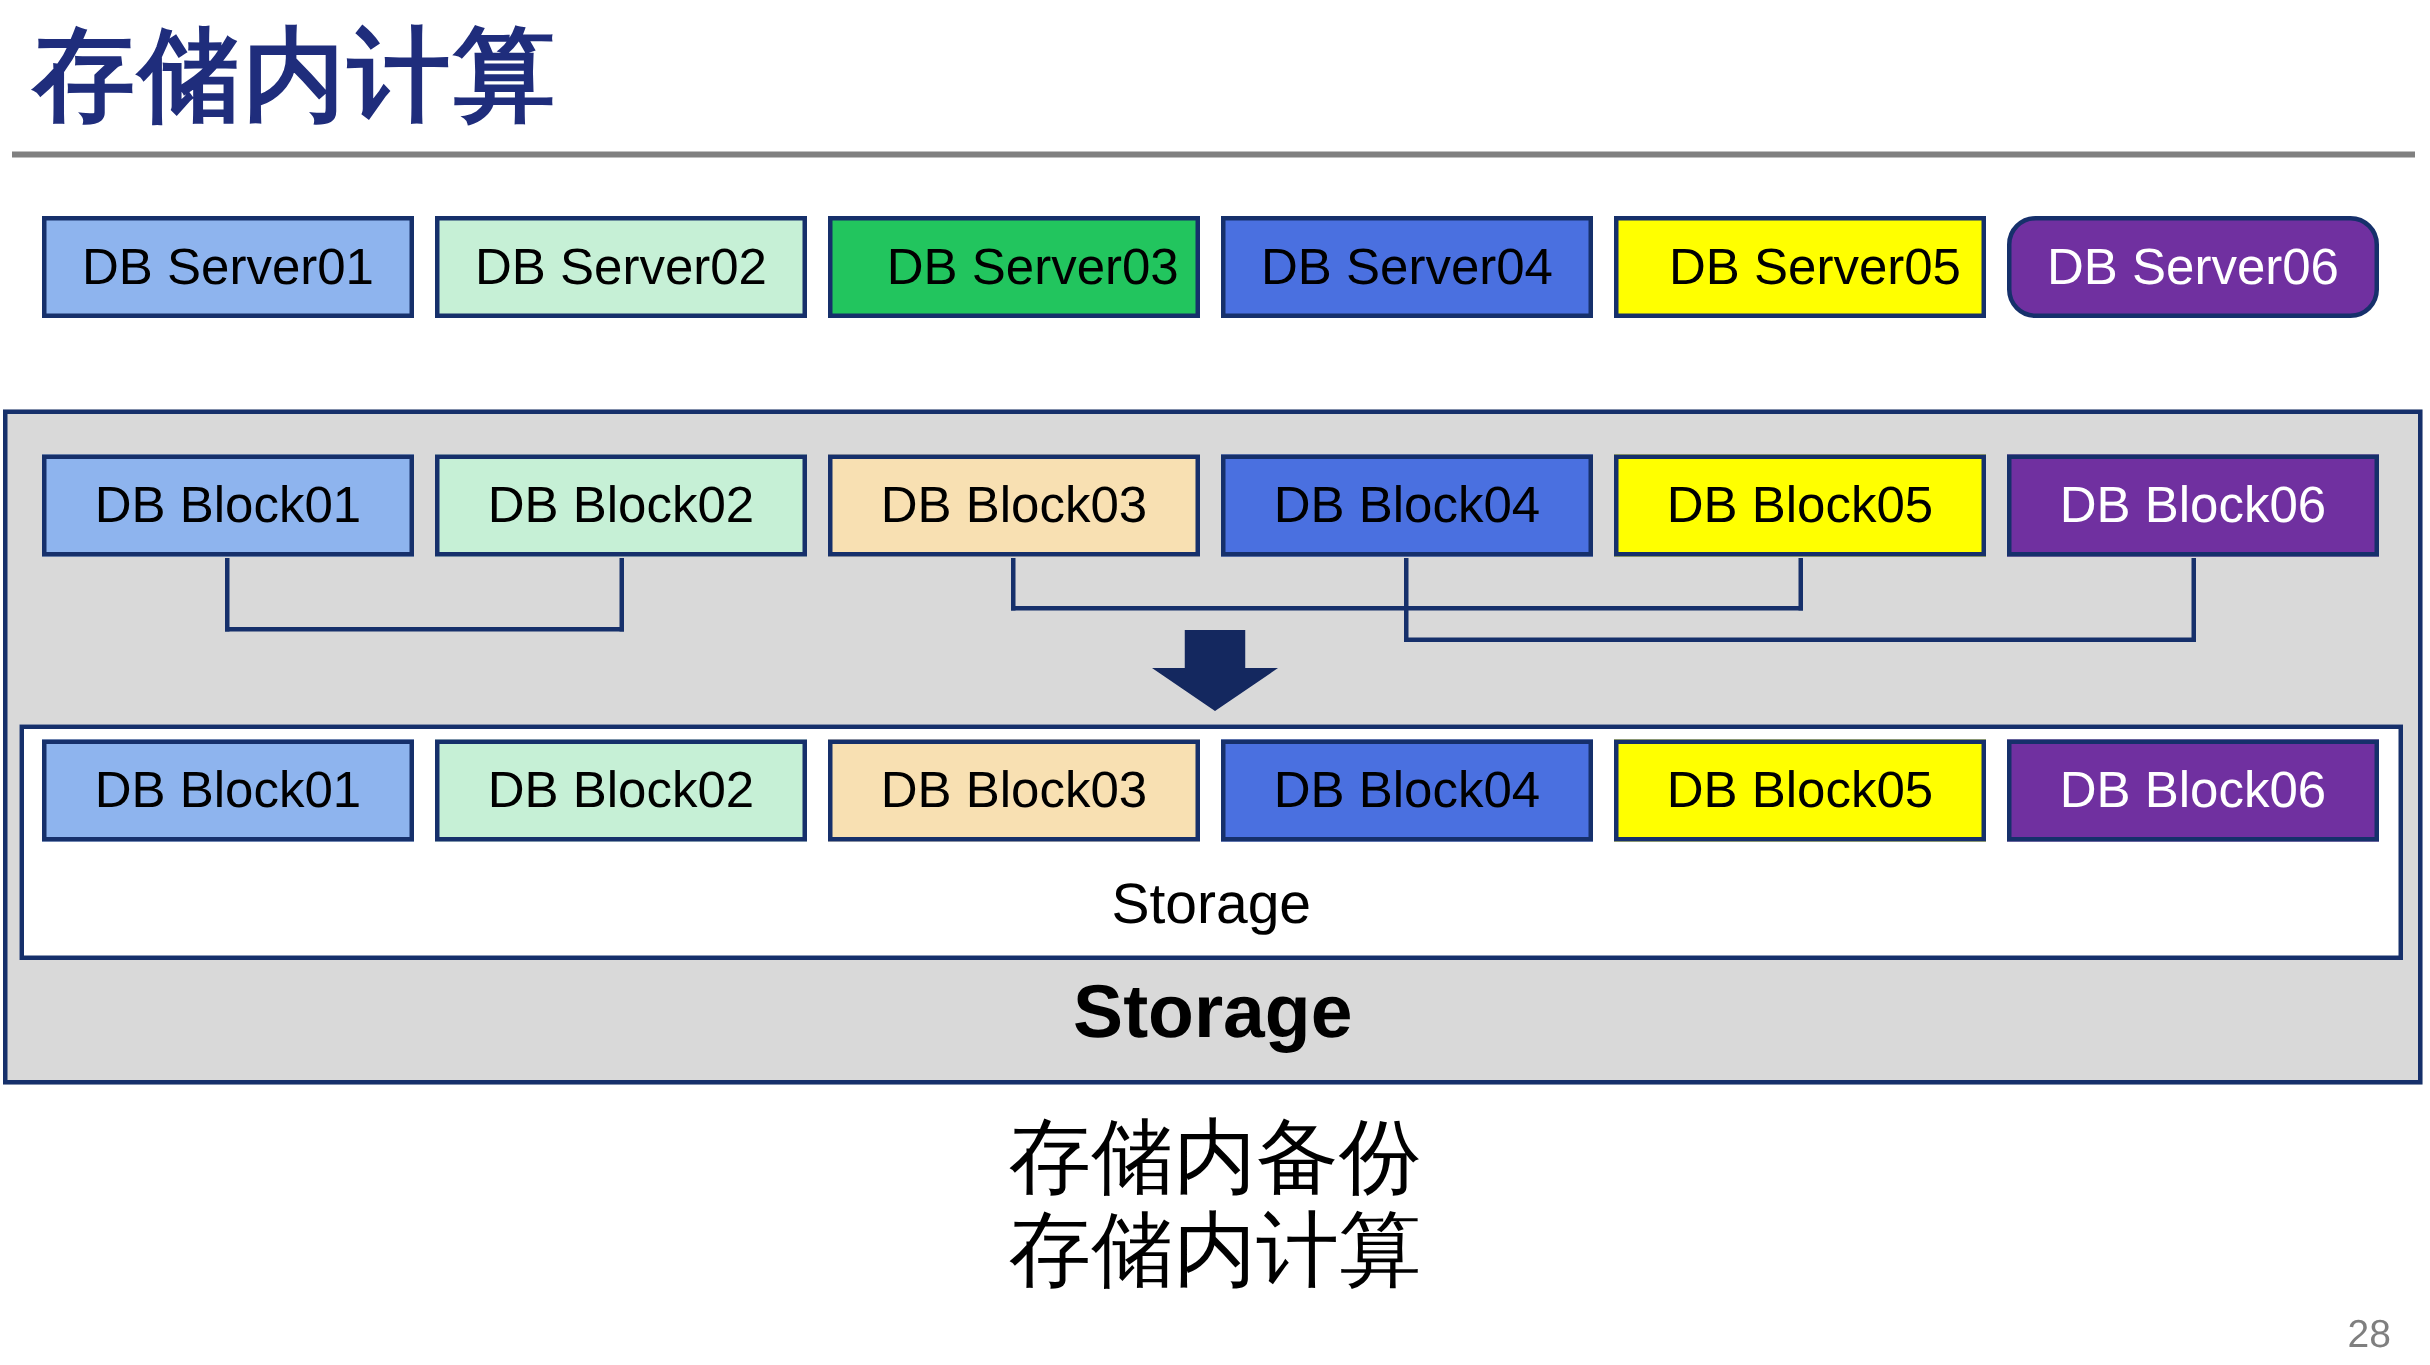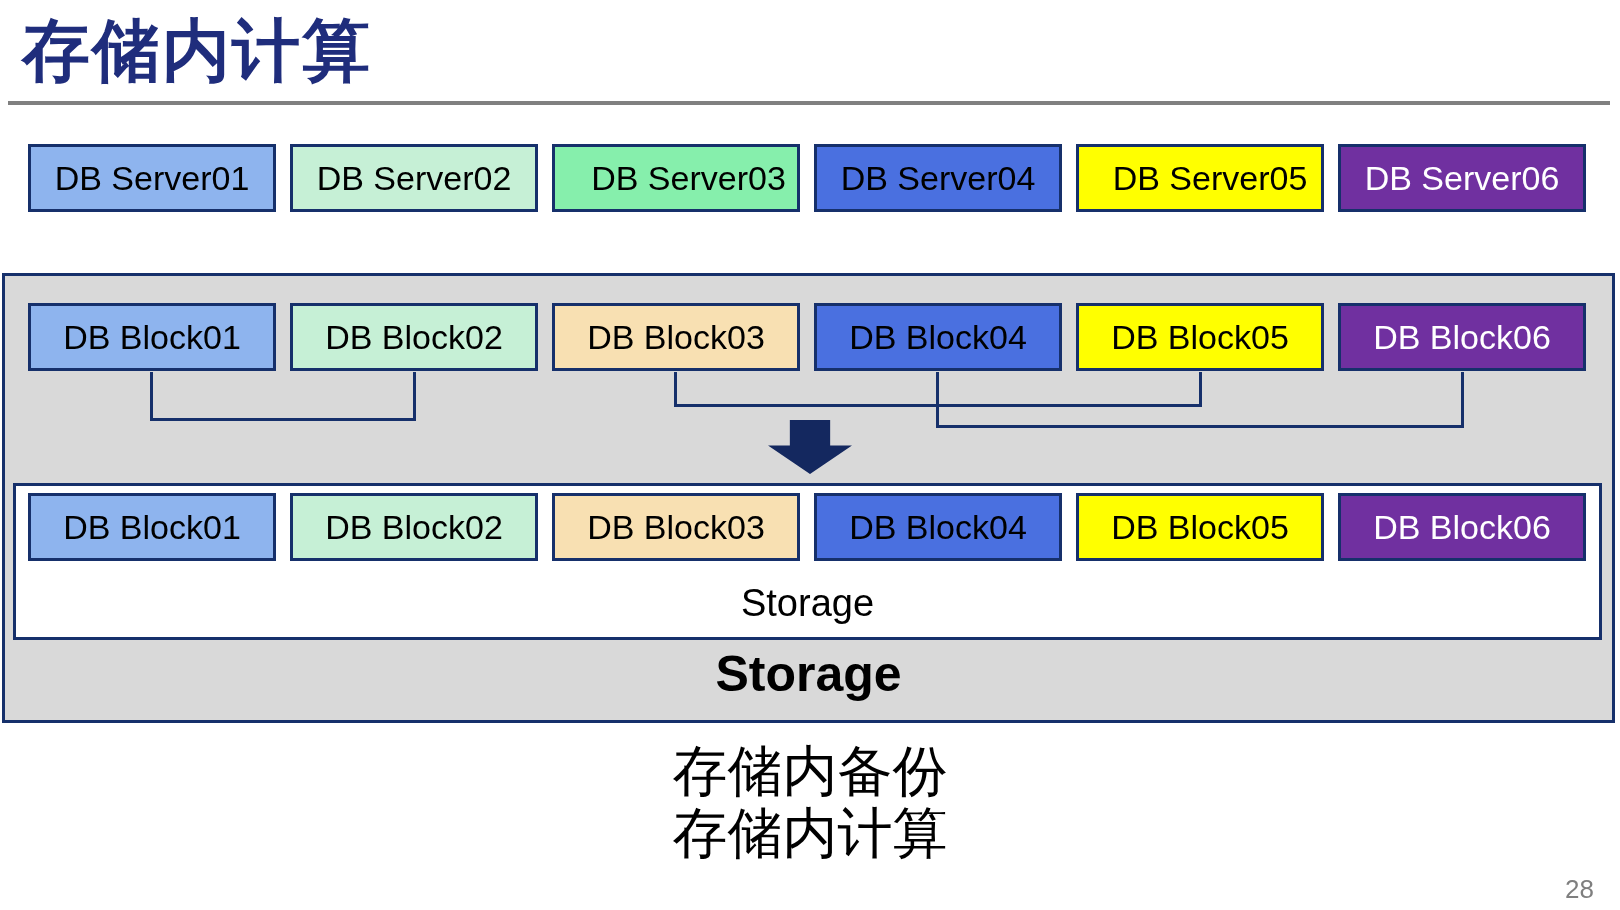--- a/index.html
+++ b/index.html
@@ -48,24 +48,24 @@
 <body>
 
 <div id="slide">
 
   <div class="abs" id="title" style="color: rgb(31, 45, 124);">存储内计算</div>
   <div class="abs" id="title-divider" style="background: rgb(128, 128, 128);"></div>
 
   <div>
     <div class="box r-srv c0" style="background: rgb(142, 180, 238); color: rgb(0, 0, 0); border-color: rgb(22, 48, 107);">DB Server01</div>
     <div class="box r-srv c1" style="background: rgb(198, 240, 214); color: rgb(0, 0, 0); border-color: rgb(22, 48, 107);">DB Server02</div>
-    <div class="box r-srv c2" style="background: #86efac; color: rgb(0, 0, 0); border-color: rgb(22, 48, 107); padding-left: 25px;">DB Server03</div>
+    <div class="box r-srv c2" style="background: #22c55e; color: rgb(0, 0, 0); border-color: rgb(22, 48, 107); padding-left: 25px;">DB Server03</div>
     <div class="box r-srv c3" style="background: rgb(74, 112, 224); color: rgb(0, 0, 0); border-color: rgb(22, 48, 107);">DB Server04</div>
     <div class="box r-srv c4" style="background: rgb(255, 255, 0); color: rgb(0, 0, 0); border-color: rgb(22, 48, 107); padding-left: 20px;">DB Server05</div>
-    <div class="box r-srv c5" style="background: rgb(112, 48, 160); color: rgb(255, 255, 255); border-color: rgb(22, 48, 107);">DB Server06</div>
+    <div class="box r-srv c5" style="background: rgb(112, 48, 160); color: rgb(255, 255, 255); border-color: rgb(22, 48, 107); border-radius: 19px;">DB Server06</div>
   </div>
 
   <div class="abs" id="storage-container" style="background: rgb(217, 217, 217); border-color: rgb(22, 48, 107);"></div>
 
   <div>
     <div class="box r-b1 c0" style="background: rgb(142, 180, 238); color: rgb(0, 0, 0); border-color: rgb(22, 48, 107);">DB Block01</div>
     <div class="box r-b1 c1" style="background: rgb(198, 240, 214); color: rgb(0, 0, 0); border-color: rgb(22, 48, 107);">DB Block02</div>
     <div class="box r-b1 c2" style="background: rgb(248, 224, 178); color: rgb(0, 0, 0); border-color: rgb(22, 48, 107);">DB Block03</div>
     <div class="box r-b1 c3" style="background: rgb(74, 112, 224); color: rgb(0, 0, 0); border-color: rgb(22, 48, 107);">DB Block04</div>
     <div class="box r-b1 c4" style="background: rgb(255, 255, 0); color: rgb(0, 0, 0); border-color: rgb(22, 48, 107);">DB Block05</div>

